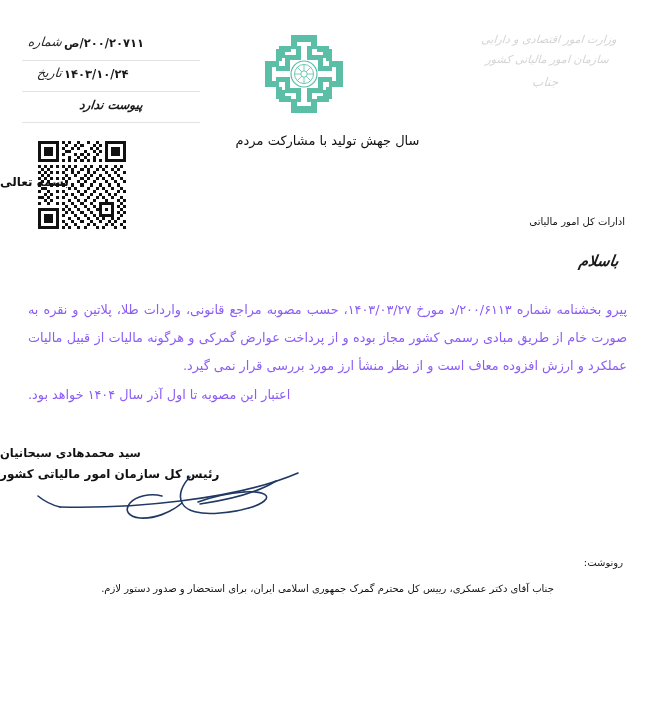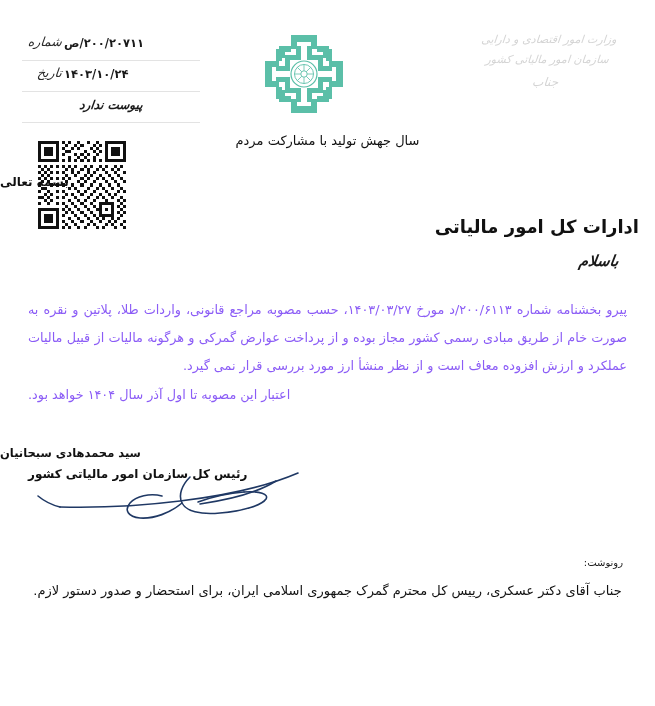--- a/index.html
+++ b/index.html
@@ -130,23 +130,23 @@
     text-align: left;
     font-size: 12px;
     font-weight: bold;
     color: #111111;
   }
 
   
   .recipient {
     position: absolute;
     top: 216px;
-    right: 16px;
-    font-size: 18px;
-    font-weight: bold;
+    right: 30px;
+    font-size: 10px;
+    font-weight: normal;
     color: #111111;
     letter-spacing: -0.2px;
   }
   .greeting {
     position: absolute;
     top: 252px;
     right: 36px;
     font-size: 15px;
     font-weight: bold;
     color: #1a1a1a;
@@ -190,21 +190,20 @@
     color: #111111;
     line-height: 1.7;
     letter-spacing: -0.2px;
   }
   .sig-title {
     font-size: 12px;
     font-weight: bold;
     color: #111111;
     line-height: 1.7;
     letter-spacing: -0.2px;
-    margin-left: 28px;
   }
   .sig-scribble {
     position: absolute;
     left: 30px;
     top: 455px;
     width: 300px;
     height: 80px;
     pointer-events: none;
   }
 
@@ -216,21 +215,21 @@
     font-size: 10px;
     color: #222222;
     font-weight: normal;
   }
   .cc-item {
     position: absolute;
     top: 583px;
     right: 32px;
     left: 32px;
     text-align: center;
-    font-size: 13px;
+    font-size: 10px;
     color: #111111;
     letter-spacing: -0.1px;
   }
 </style>
 </head>
 <body>
 
 <div class="page">
 
   <div class="letterhead">

